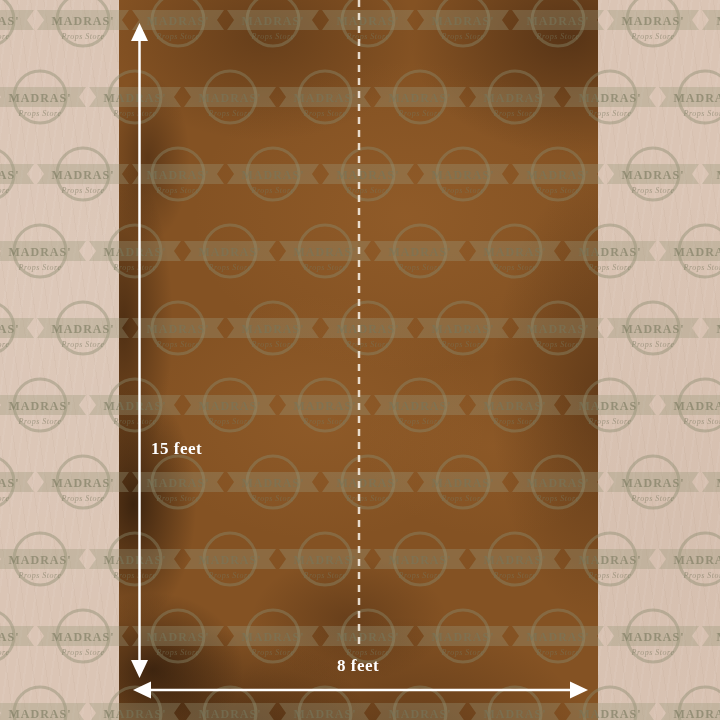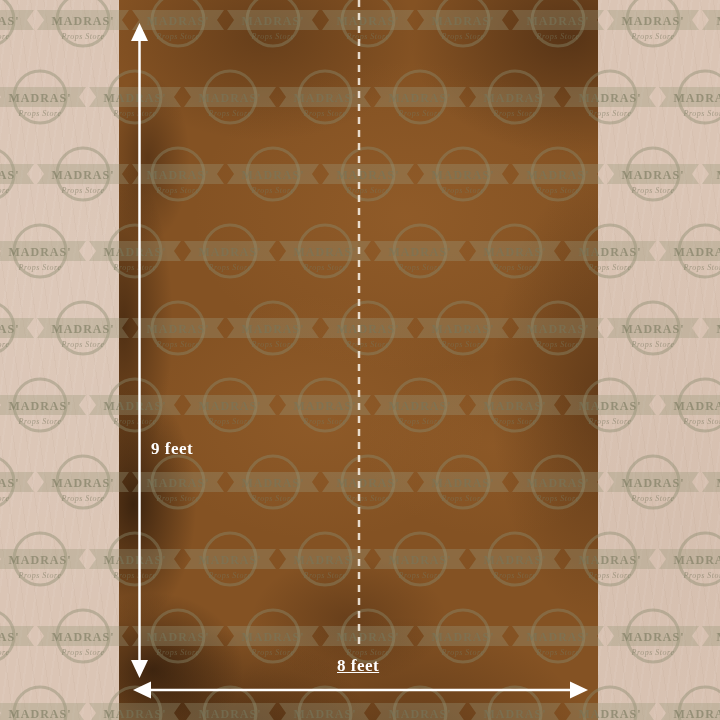--- a/index.html
+++ b/index.html
@@ -67,21 +67,21 @@
 
   .dim-label {
     position: absolute; z-index: 4;
     color: #ffffff;
     font-family: "Liberation Serif", serif;
     font-size: 17px; font-weight: bold;
     letter-spacing: 0.5px;
     white-space: nowrap;
   }
   .dim-label.height { left: 151px; top: 439px; }
-  .dim-label.width  { left: 337px; top: 656px; text-decoration: underline; }
+  .dim-label.width  { left: 337px; top: 656px; }
 </style>
 </head>
 <body>
 
 <div class="stage">
 
   <div class="bg"></div>
 
   <div class="backdrop"></div>
 
@@ -608,16 +608,16 @@
       <polygon points="139.5,678 131,660 148,660" fill="#ffffff"></polygon>
     </g>
 
     <g>
       <line x1="149" y1="690" x2="572" y2="690" stroke="#ffffff" stroke-width="2.5"></line>
       <polygon points="133,690 151,681.5 151,698.5" fill="#ffffff"></polygon>
       <polygon points="588,690 570,681.5 570,698.5" fill="#ffffff"></polygon>
     </g>
   </svg>
 
-  <div class="dim-label height">9 feet</div>
+  <div class="dim-label height">15 feet</div>
   <div class="dim-label width">8 feet</div>
 
 </div>
 
 </body></html>

